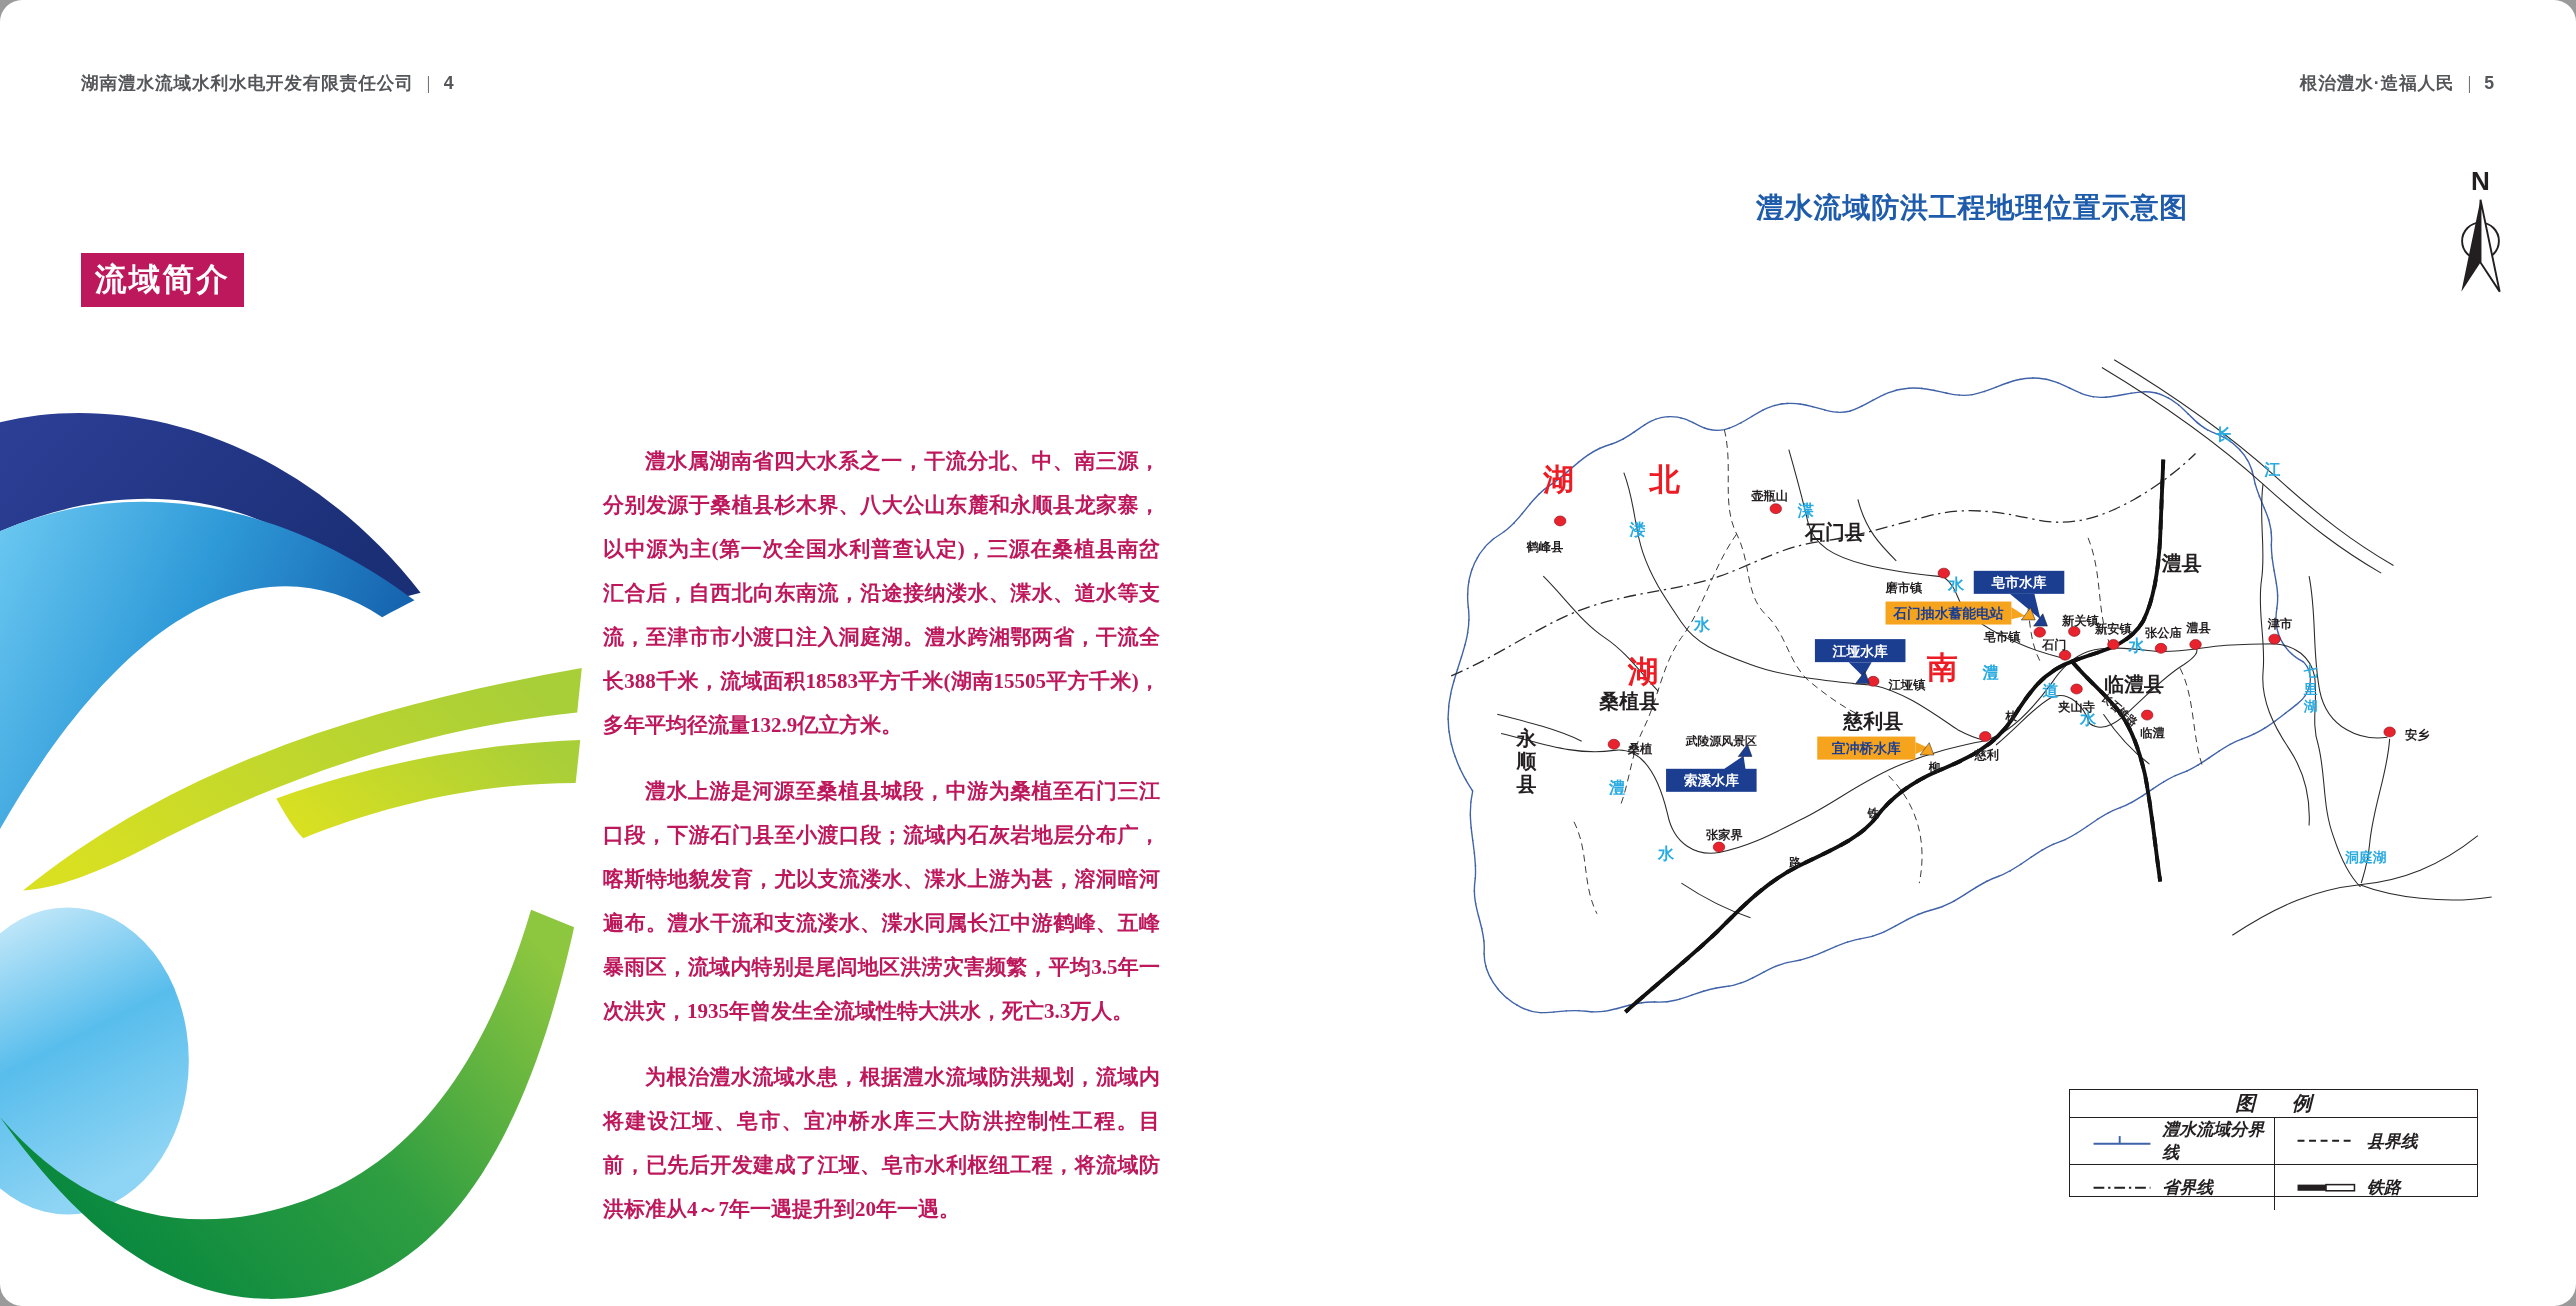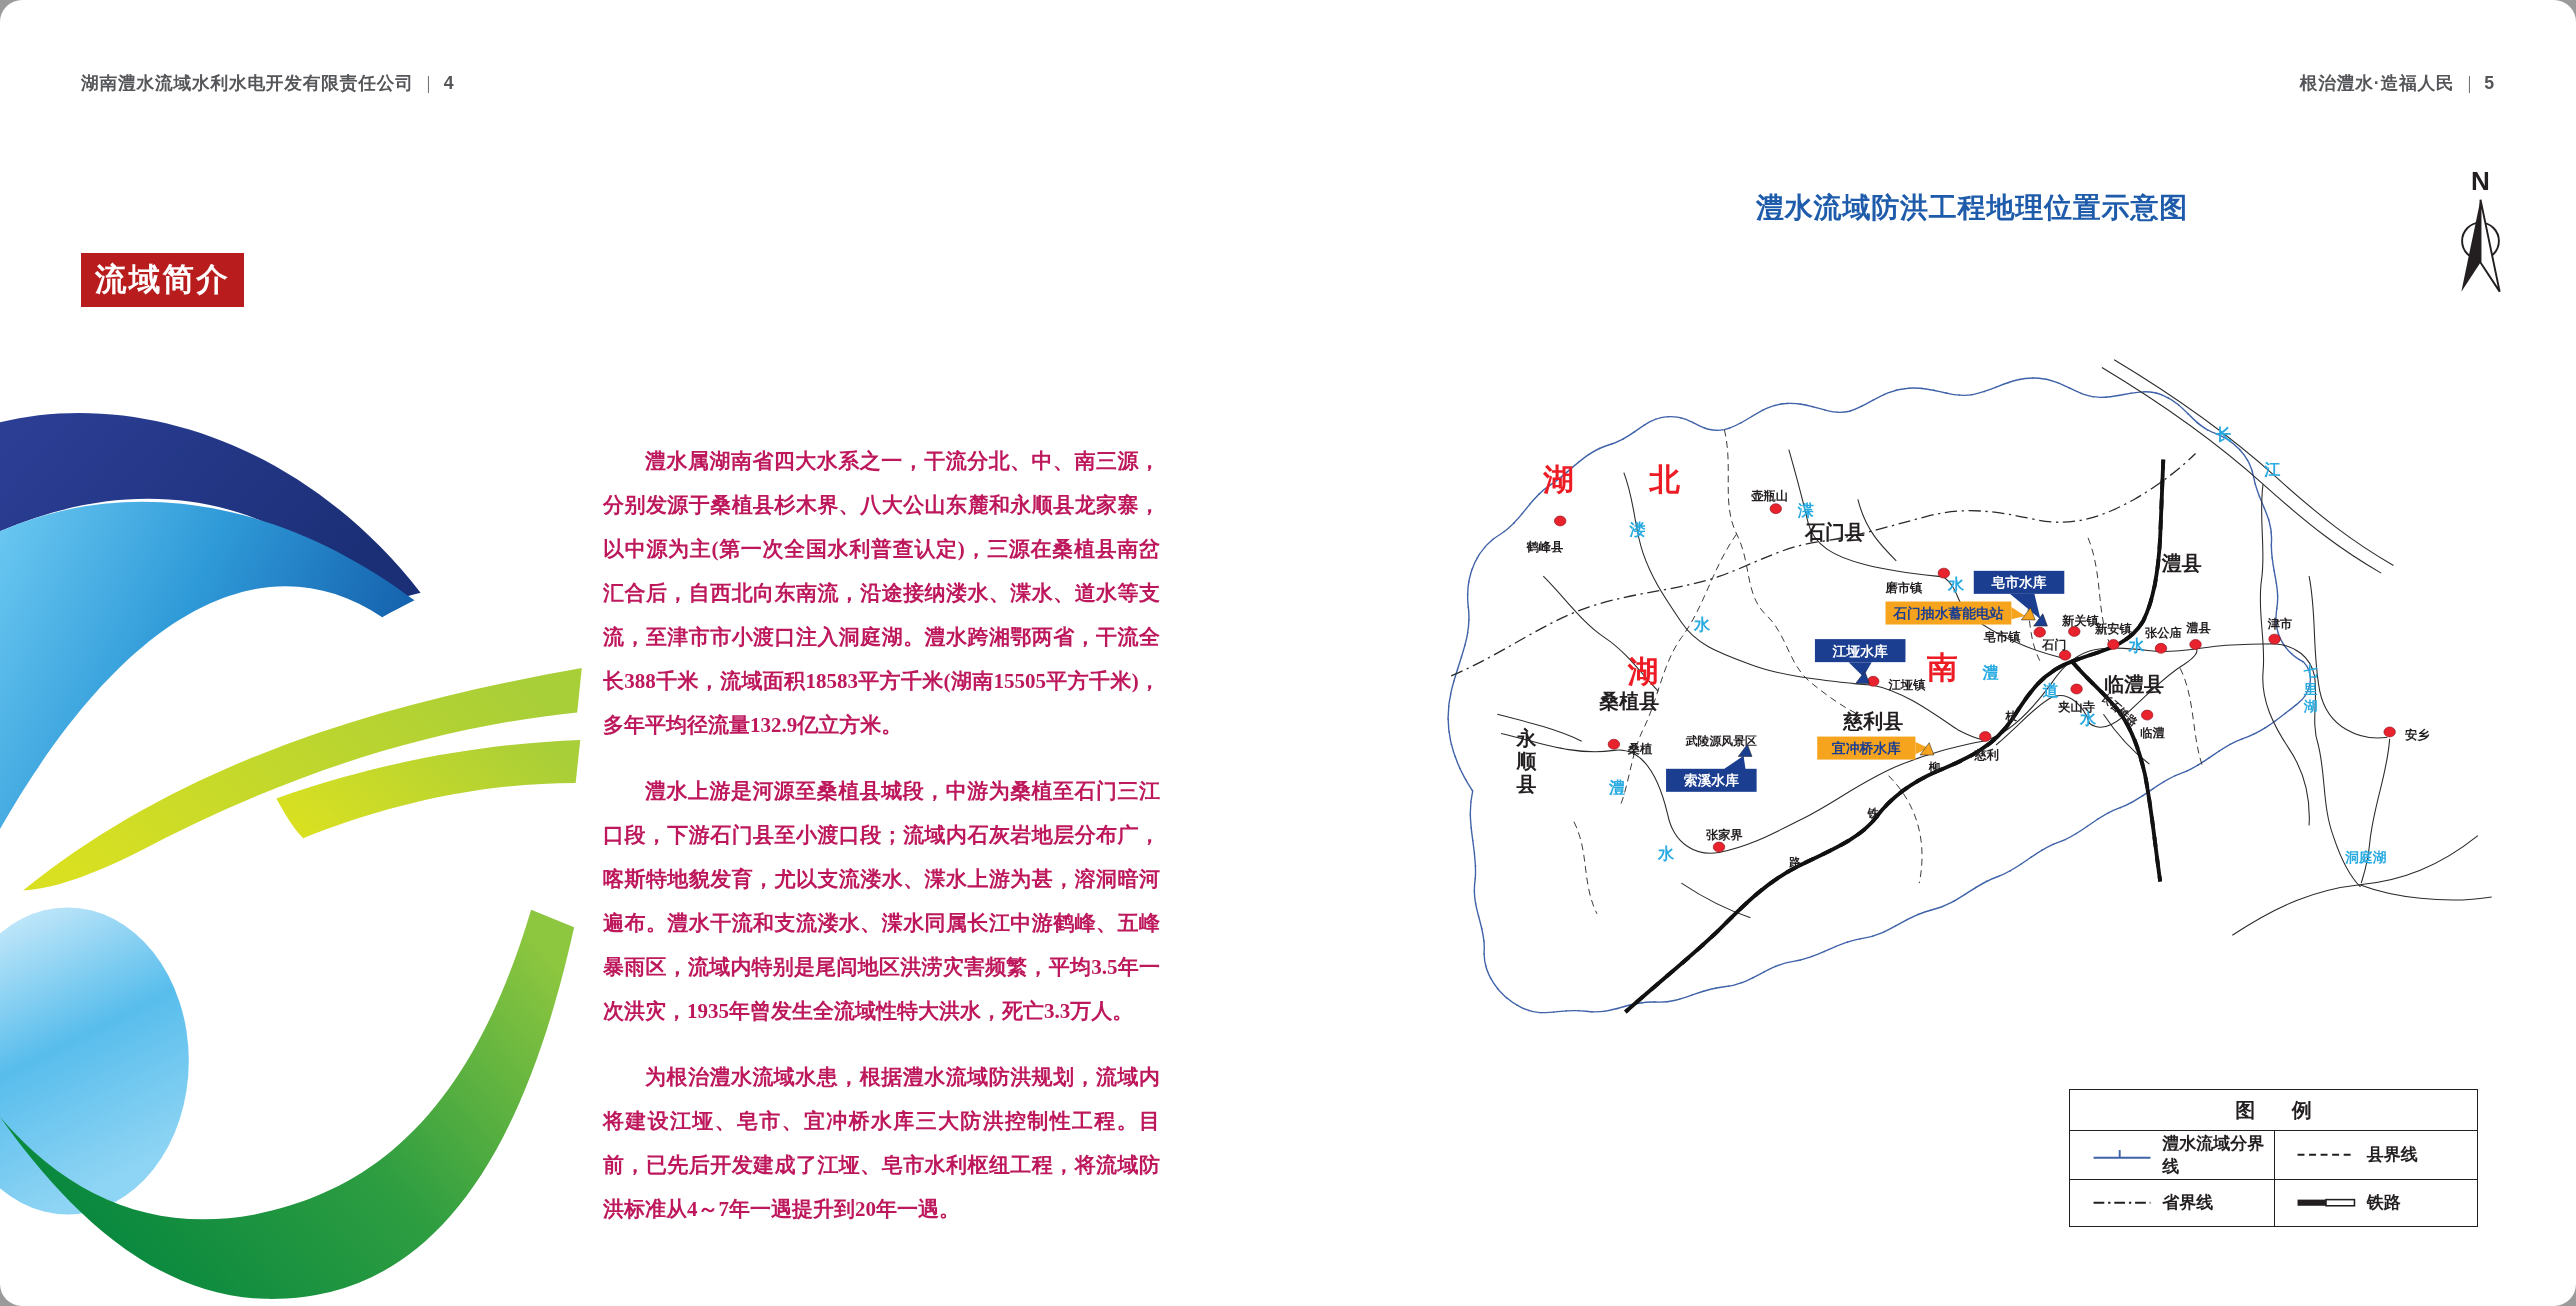--- a/index.html
+++ b/index.html
@@ -4,38 +4,38 @@
 <style>
   html,body{margin:0;padding:0;background:#9a9a9a;}
   .sheet{position:relative;width:2576px;height:1306px;background:#ffffff;overflow:hidden;
          font-family:"Liberation Sans","DejaVu Sans",sans-serif;color:#231f20;border-radius:22px;}
   
   .hdr{position:absolute;top:71px;font-size:17.7px;font-weight:bold;color:#55565a;letter-spacing:0.8px;white-space:nowrap;}
   .hdr-left{left:81px;}
   .hdr-right{right:81px;}
   .hdr .sep{display:inline-block;margin:0 12.3px;font-weight:400;color:#55565a;transform:scaleX(.6);}
   
-  .badge{position:absolute;left:81px;top:253px;width:163px;height:54px;background:#b91c1c;
+  .badge{position:absolute;left:81px;top:253px;width:163px;height:54px;background:#be185d;
          color:#fff;font-size:31.5px;font-weight:bold;display:flex;align-items:center;justify-content:center;
          letter-spacing:2.3px;}
   
   .bodytext{position:absolute;left:603px;top:439px;width:557px;
             font-family:"Liberation Serif","DejaVu Serif",serif;font-weight:700;
             font-size:21px;line-height:44px;color:#be185d;text-align:justify;}
   .bodytext p{margin:0 0 22px 0;text-indent:2em;}
   
   .logo{position:absolute;left:0;top:399px;}
   
   .map-title{position:absolute;left:1711px;top:189px;width:522px;text-align:center;
              font-size:28px;font-weight:bold;color:#1e5cab;letter-spacing:0.8px;white-space:nowrap;}
   .compass{position:absolute;left:2446px;top:155px;}
   .mapwrap{position:absolute;left:1428px;top:346px;}
   
-  .legend{position:absolute;left:2069px;top:1089px;width:409px;height:138px;border:1.9px solid #231f20;
-          box-sizing:border-box;background:#fff;display:flex;flex-direction:column;}
+  .legend{position:absolute;left:2069px;top:1089px;width:409px;height:108px;border:1.9px solid #231f20;
+          box-sizing:border-box;background:#fff;display:flex;flex-direction:column;font-style:italic;}
   .legend-title{height:40px;border-bottom:1.5px solid #231f20;display:flex;align-items:center;justify-content:center;
                 font-size:20px;font-weight:bold;letter-spacing:15.4px;text-indent:15.4px;}
   .legend-grid{flex:1;display:grid;grid-template-columns:1fr 1fr;grid-template-rows:1fr 1fr;}
   .legend-cell{display:flex;align-items:center;padding-left:21.5px;gap:10.7px;font-size:17px;font-weight:bold;}
   .legend-cell.r{border-left:1.5px solid #231f20;}
   .legend-cell.b{border-top:1.5px solid #231f20;}
   .legend-cell svg{flex:0 0 auto;}
 </style>
 </head>
 <body>

